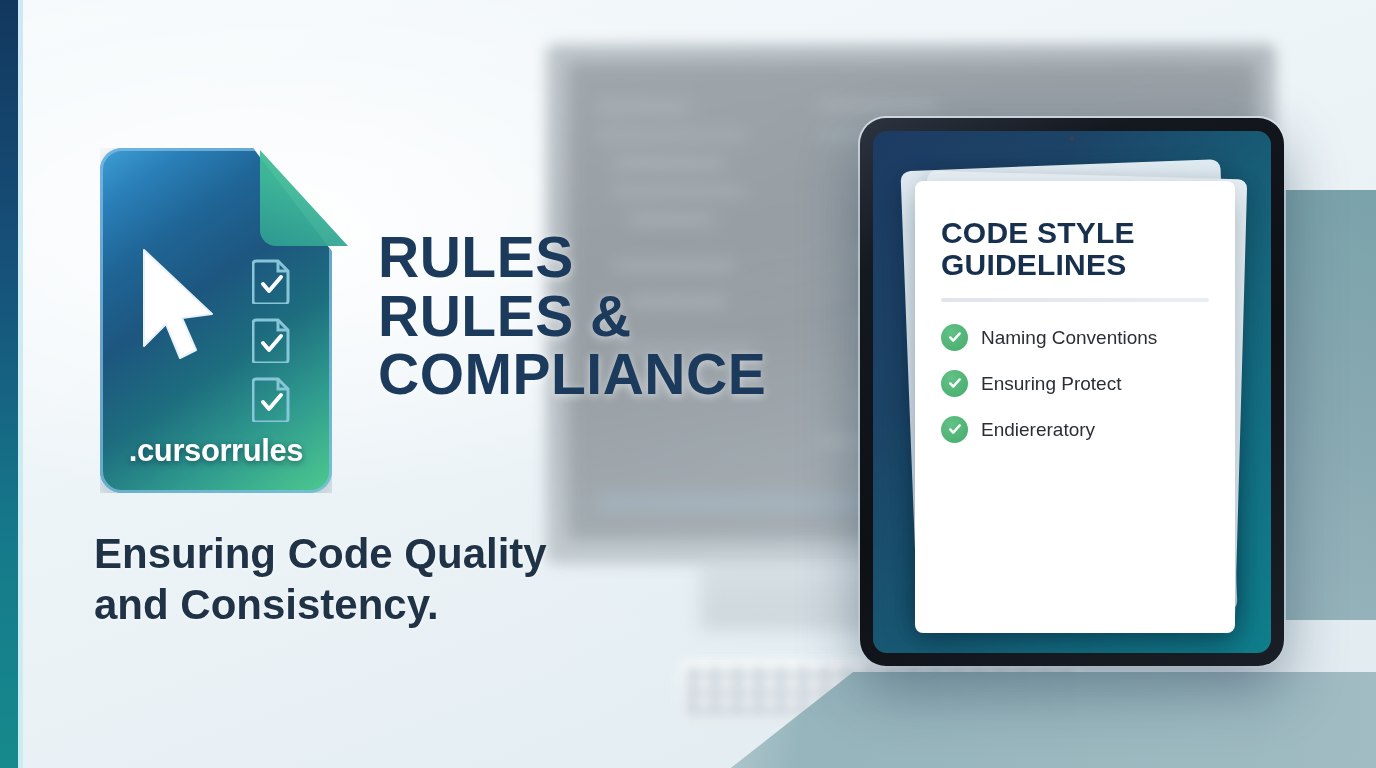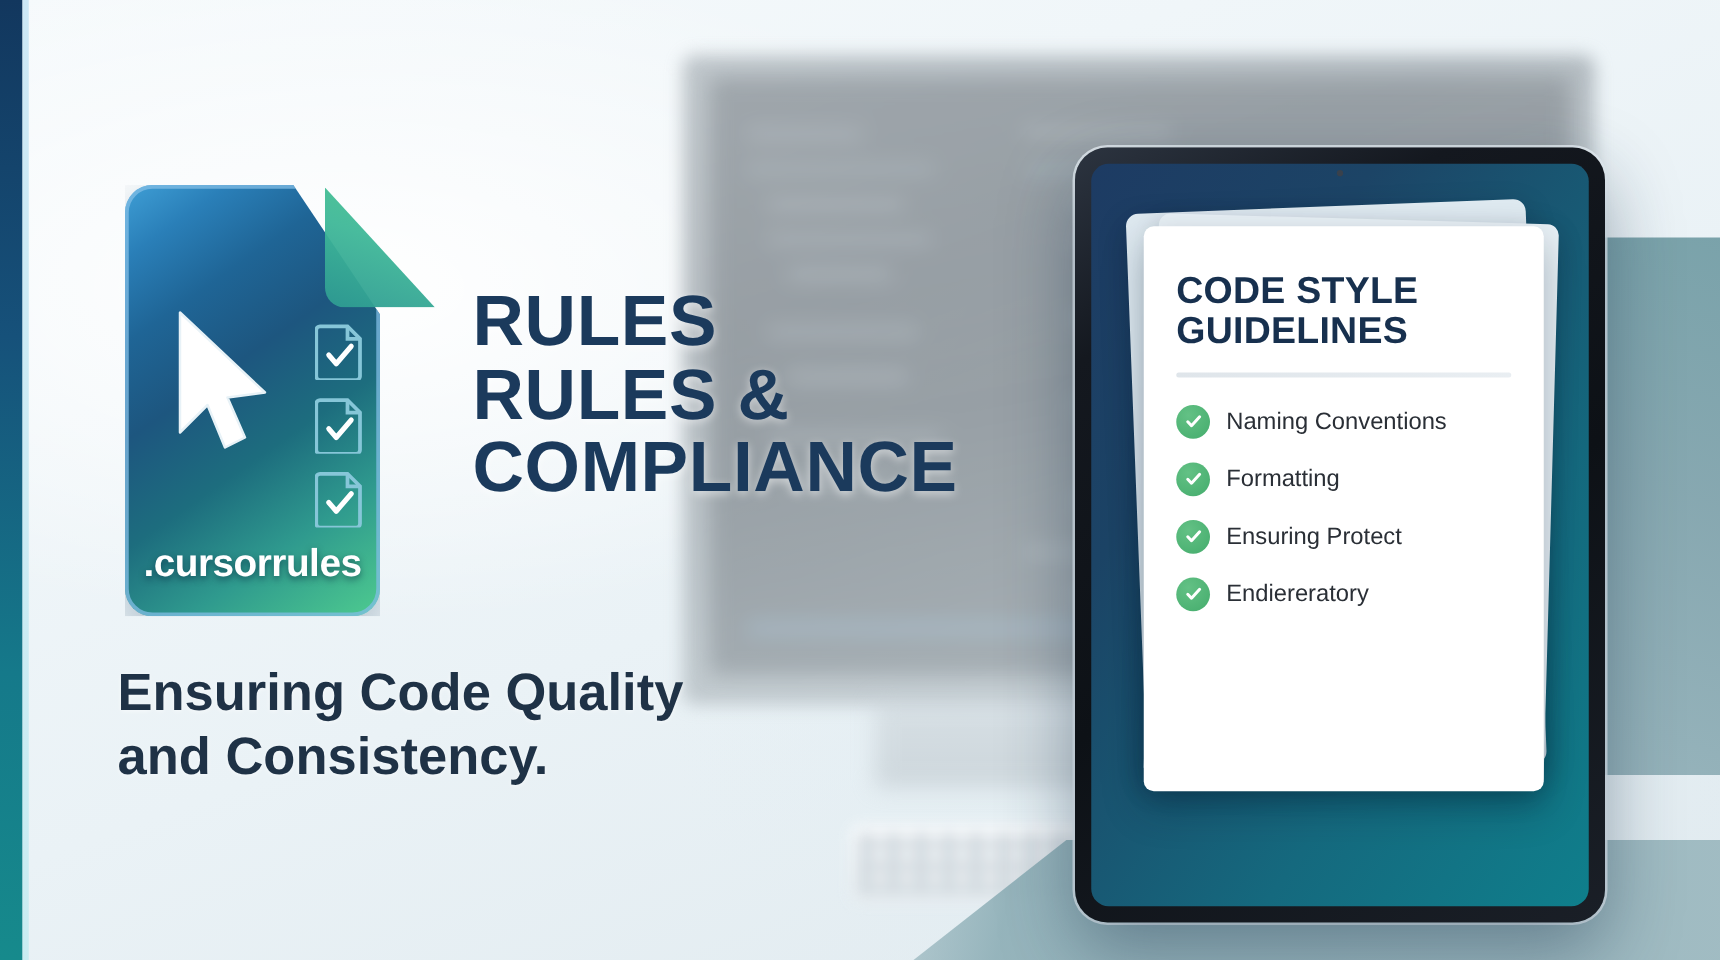--- a/index.html
+++ b/index.html
@@ -77,21 +77,21 @@
     position:absolute;left:0;top:0;width:18px;height:768px;
     background:linear-gradient(180deg,#12375e 0%,#16517a 35%,#15798a 70%,#168a8c 100%);
   }
   .accent-glow{
     position:absolute;left:18px;top:0;width:5px;height:768px;
     background:linear-gradient(180deg,rgba(200,230,245,.9),rgba(190,235,240,.75));
   }
 
   
   .file-icon{
-    position:absolute;left:100px;top:148px;width:204px;height:345px;
+    position:absolute;left:100px;top:148px;width:232px;height:345px;
   }
   .file-shape{
     position:absolute;inset:0;
     border-radius:22px;
     background:
       linear-gradient(145deg,#3f9fd6 0%,#2a7fb8 12%,#1f6596 26%,#1d567f 42%,#1d6d7e 60%,#2f9a8e 78%,#4ecb8f 100%);
     clip-path:polygon(0 0, 66% 0, 100% 30%, 100% 100%, 0 100%);
     box-shadow:0 16px 40px rgba(20,60,90,.30);
   }
   .file-border{
@@ -125,21 +125,21 @@
   .headline span{display:block;}
   .subhead{
     position:absolute;left:94px;top:528px;width:520px;
     color:#1f3246;font-size:42px;font-weight:700;line-height:1.22;
     text-shadow:0 1px 4px rgba(255,255,255,.6);
   }
   .subhead span{display:block;}
 
   
   .tablet{
-    position:absolute;left:860px;top:118px;width:424px;height:620px;
+    position:absolute;left:860px;top:118px;width:424px;height:548px;
     border-radius:26px;
     background:linear-gradient(150deg,#2c3440 0%,#14181f 20%,#0d1116 55%,#1a1f27 100%);
     box-shadow:0 24px 60px rgba(20,45,70,.40), 0 0 0 2px rgba(235,242,247,.8);
     padding:13px;box-sizing:border-box;
   }
   .tablet-screen{
     position:relative;width:100%;height:100%;border-radius:14px;overflow:hidden;
     background:linear-gradient(125deg,#1d3b63 0%,#1c4466 28%,#15697e 68%,#0f7f8c 100%);
   }
   .tablet-cam{
@@ -286,28 +286,20 @@
                 </svg>
             </span>
             <span class="check-label">Naming Conventions</span>
           </li>
           <li class="check-item">
             <span class="check-circle">
               <svg width="16" height="16" viewBox="0 0 16 16">
                   <path d="M3.2 8.4 l3 3.2 l6.5 -7.2" fill="none" stroke="#ffffff" stroke-width="2.4" stroke-linecap="round" stroke-linejoin="round"></path>
                 </svg>
             </span>
-            <span class="check-label">Formatting</span>
-          </li>
-          <li class="check-item">
-            <span class="check-circle">
-              <svg width="16" height="16" viewBox="0 0 16 16">
-                  <path d="M3.2 8.4 l3 3.2 l6.5 -7.2" fill="none" stroke="#ffffff" stroke-width="2.4" stroke-linecap="round" stroke-linejoin="round"></path>
-                </svg>
-            </span>
             <span class="check-label">Ensuring Protect</span>
           </li>
           <li class="check-item">
             <span class="check-circle">
               <svg width="16" height="16" viewBox="0 0 16 16">
                   <path d="M3.2 8.4 l3 3.2 l6.5 -7.2" fill="none" stroke="#ffffff" stroke-width="2.4" stroke-linecap="round" stroke-linejoin="round"></path>
                 </svg>
             </span>
             <span class="check-label">Endiereratory</span>
           </li>

